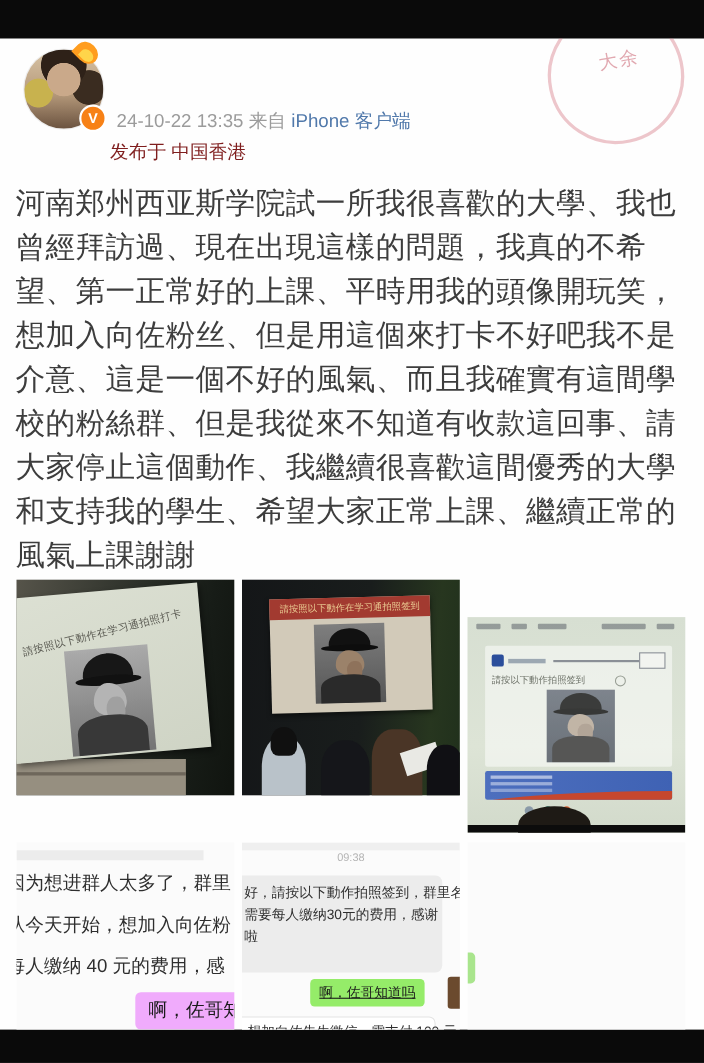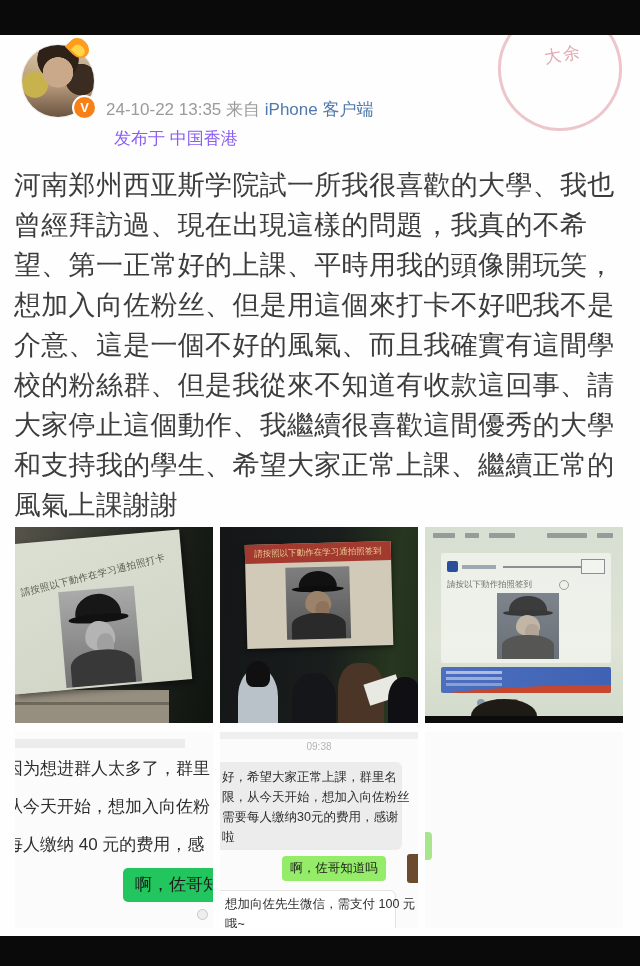--- a/index.html
+++ b/index.html
@@ -36,21 +36,21 @@
   .vip{display:inline-block;vertical-align:middle;margin-left:8px;position:relative;top:-2px;}
   .crown{display:inline-block;width:24px;height:19px;background:#2c2722;position:relative;
     clip-path:polygon(0 100%,0 25%,20% 55%,50% 0,80% 55%,100% 25%,100% 100%);text-align:center;}
   .crown span{color:#ffd95e;font-size:9px;line-height:22px;}
   .ribbon{display:inline-block;height:17px;line-height:17px;padding:0 9px 0 6px;margin-left:-2px;
     background:linear-gradient(180deg,#ffe584,#f2b62e);border:1px solid #caa23a;border-radius:2px;
     clip-path:polygon(0 0,85% 0,100% 50%,85% 100%,0 100%);font-size:11px;font-weight:bold;
     font-style:italic;color:#7c5200;vertical-align:top;}
   .meta{position:absolute;left:106px;top:63px;font-size:17px;color:#9b9b9b;white-space:nowrap;}
   .meta .src{color:#5179ab;}
-  .loc{position:absolute;left:114px;top:92px;font-size:17px;color:#8b5cf6;}
+  .loc{position:absolute;left:100px;top:92px;font-size:17px;color:#7f1d1d;}
   .follow{position:absolute;right:26px;top:27px;width:94px;height:40px;border:2px solid #f3a853;
     border-radius:21px;background:rgba(255,253,248,.92);color:#f57a1d;font-size:20px;
     text-align:center;line-height:38px;z-index:3;cursor:pointer;}
 
   
   .post-text{position:absolute;left:14px;top:130px;width:613px;font-size:27px;line-height:40px;
     color:#3d3d3d;word-break:break-all;letter-spacing:.3px;}
 
   
   .grid{position:absolute;left:15px;top:492px;width:610px;display:flex;flex-wrap:wrap;gap:9px 7px;}
@@ -88,21 +88,21 @@
   .c2 .meme{left:40px;top:24px;width:64px;height:72px;filter:brightness(.8);}
   .c2 .head{border-radius:50% 50% 30% 30%;background:#101010;}
   .c2 .h1{left:18px;bottom:-8px;width:40px;height:62px;background:#b9c2c9;border-radius:45% 45% 0 0;}
   .c2 .h1b{left:26px;bottom:36px;width:24px;height:26px;}
   .c2 .h2{left:72px;bottom:-6px;width:44px;height:56px;background:#15161a;border-radius:45% 45% 0 0;}
   .c2 .h3{left:118px;bottom:-4px;width:46px;height:64px;background:#4a3526;border-radius:40% 40% 0 0;}
   .c2 .h4{left:168px;bottom:-4px;width:34px;height:50px;background:#101014;border-radius:45% 45% 0 0;}
   .c2 .paper{left:146px;bottom:22px;width:34px;height:22px;background:#e9e9e4;transform:rotate(-18deg);}
 
   
-  .c3{background:linear-gradient(180deg,#d7dfd2 0%,#dde4d6 60%,#d2dacb 100%);}
+  .c3{background:linear-gradient(180deg,#d7dfd2 0%,#dde4d6 60%,#d2dacb 100%);margin-top:34px;}
   .c3 .tbar{top:6px;left:8px;right:6px;height:8px;display:flex;gap:10px;}
   .c3 .tbar i{display:block;height:5px;background:rgba(40,45,60,.38);border-radius:1px;}
   .c3 .panel{left:16px;top:26px;width:170px;height:110px;background:rgba(255,255,255,.5);border-radius:2px;}
   .c3 .logo{left:6px;top:8px;width:11px;height:11px;background:#2b4e9b;border-radius:2px;}
   .c3 .logotxt{left:21px;top:12px;width:34px;height:4px;background:rgba(60,80,110,.45);}
   .c3 .pline{left:62px;top:13px;width:78px;height:2px;background:#8a8f96;}
   .c3 .btn{right:6px;top:6px;width:22px;height:13px;border:1px solid #8a8f96;background:#f2f4f0;}
   .c3 .cap{left:6px;top:26px;font-size:8.5px;color:#6d7268;white-space:nowrap;}
   .c3 .info{left:118px;top:27px;width:8px;height:8px;border:1px solid #9aa096;border-radius:50%;}
   .c3 .meme{left:56px;top:40px;width:62px;height:66px;opacity:.82;
@@ -116,31 +116,31 @@
   .c3 .dots{left:52px;top:172px;display:flex;gap:9px;}
   .c3 .dots i{width:8px;height:8px;border-radius:50%;display:block;}
   .c3 .silhouette{left:46px;bottom:-10px;width:66px;height:34px;background:#1e1a15;
     border-radius:50% 50% 0 0;}
   .c3 .deskline{left:0;bottom:0;width:100%;height:7px;background:#0c0c0c;}
 
   
   .chat{background:#fbfbfb;}
   .chat4 .strip{left:0;top:7px;width:86%;height:9px;background:#ececec;}
   .chat4 .l{position:absolute;left:-9px;white-space:nowrap;font-size:17px;color:#2e2e2e;}
-  .chat4 .green{position:absolute;left:108px;top:136px;width:110px;height:34px;background:#22c55e;
+  .chat4 .green{position:absolute;left:108px;top:136px;width:110px;height:34px;background:#f0abfc;
     border-radius:5px;font-size:17px;color:#1b1b1b;line-height:34px;padding-left:12px;white-space:nowrap;}
   .chat4 .camdot{position:absolute;right:5px;bottom:8px;width:9px;height:9px;border:1px solid #c9c9c9;
     border-radius:50%;background:#eee;}
   .chat5 .strip{left:0;top:0;width:100%;height:7px;background:#efefef;}
   .chat5 .ts{left:0;top:9px;width:100%;text-align:center;font-size:10px;color:#b5b5b5;}
   .chat5 .bub1{left:-14px;top:30px;width:196px;height:88px;background:#ececec;border-radius:6px;
     padding:5px 6px 0 16px;box-sizing:border-box;}
   .chat5 .bub1 div{font-size:12.5px;line-height:20px;color:#2e2e2e;white-space:nowrap;}
   .chat5 .green{left:62px;top:124px;width:104px;height:25px;background:#95ec69;border-radius:4px;
-    font-size:12.5px;color:#1b1b1b;line-height:25px;text-align:center;white-space:nowrap;}
+    font-size:12.5px;color:#1b1b1b;line-height:25px;text-align:center;white-space:nowrap;text-decoration:underline;}
   .chat5 .gavatar{right:-7px;top:122px;width:18px;height:29px;background:#6b4a2e;border-radius:3px;}
   .chat5 .bub2{left:-12px;top:158px;width:188px;height:46px;background:#fff;border:1px solid #e4e4e4;
     border-radius:6px;padding:3px 6px 0 16px;box-sizing:border-box;}
   .chat5 .bub2 div{font-size:12.5px;line-height:20px;color:#2e2e2e;white-space:nowrap;}
   .chat6 .sliver{left:0;top:100px;width:7px;height:28px;background:#a9e58d;border-radius:0 4px 4px 0;}
 
   
   .wm{position:absolute;left:268px;top:866px;display:flex;align-items:center;gap:5px;opacity:.8;z-index:4;}
   .wm .pear{width:20px;height:20px;border:2px solid #c2c2c2;border-radius:50% 50% 50% 50%/45% 45% 55% 55%;
     position:relative;background:rgba(255,255,255,.4);}
@@ -261,22 +261,21 @@
         <div class="l" style="top:63px">从今天开始，想加入向佐粉</div>
         <div class="l" style="top:101px">每人缴纳 40 元的费用，感</div>
         <div class="green">啊，佐哥知</div>
         <div class="camdot"></div>
       </div>
 
       <div class="cell chat chat5">
         <div class="abs strip"></div>
         <div class="abs ts">09:38</div>
         <div class="abs bub1">
-          <div>好，希望大家正常上課，群里名</div>
-          <div>限，从今天开始，想加入向佐粉丝</div>
+          <div>好，請按以下動作拍照签到，群里名</div>
           <div>需要每人缴纳30元的费用，感谢</div>
           <div>啦</div>
         </div>
         <div class="abs green">啊，佐哥知道吗</div>
         <div class="abs gavatar"></div>
         <div class="abs bub2">
           <div>想加向佐先生微信，需支付 100 元</div>
           <div>哦~</div>
         </div>
       </div>

